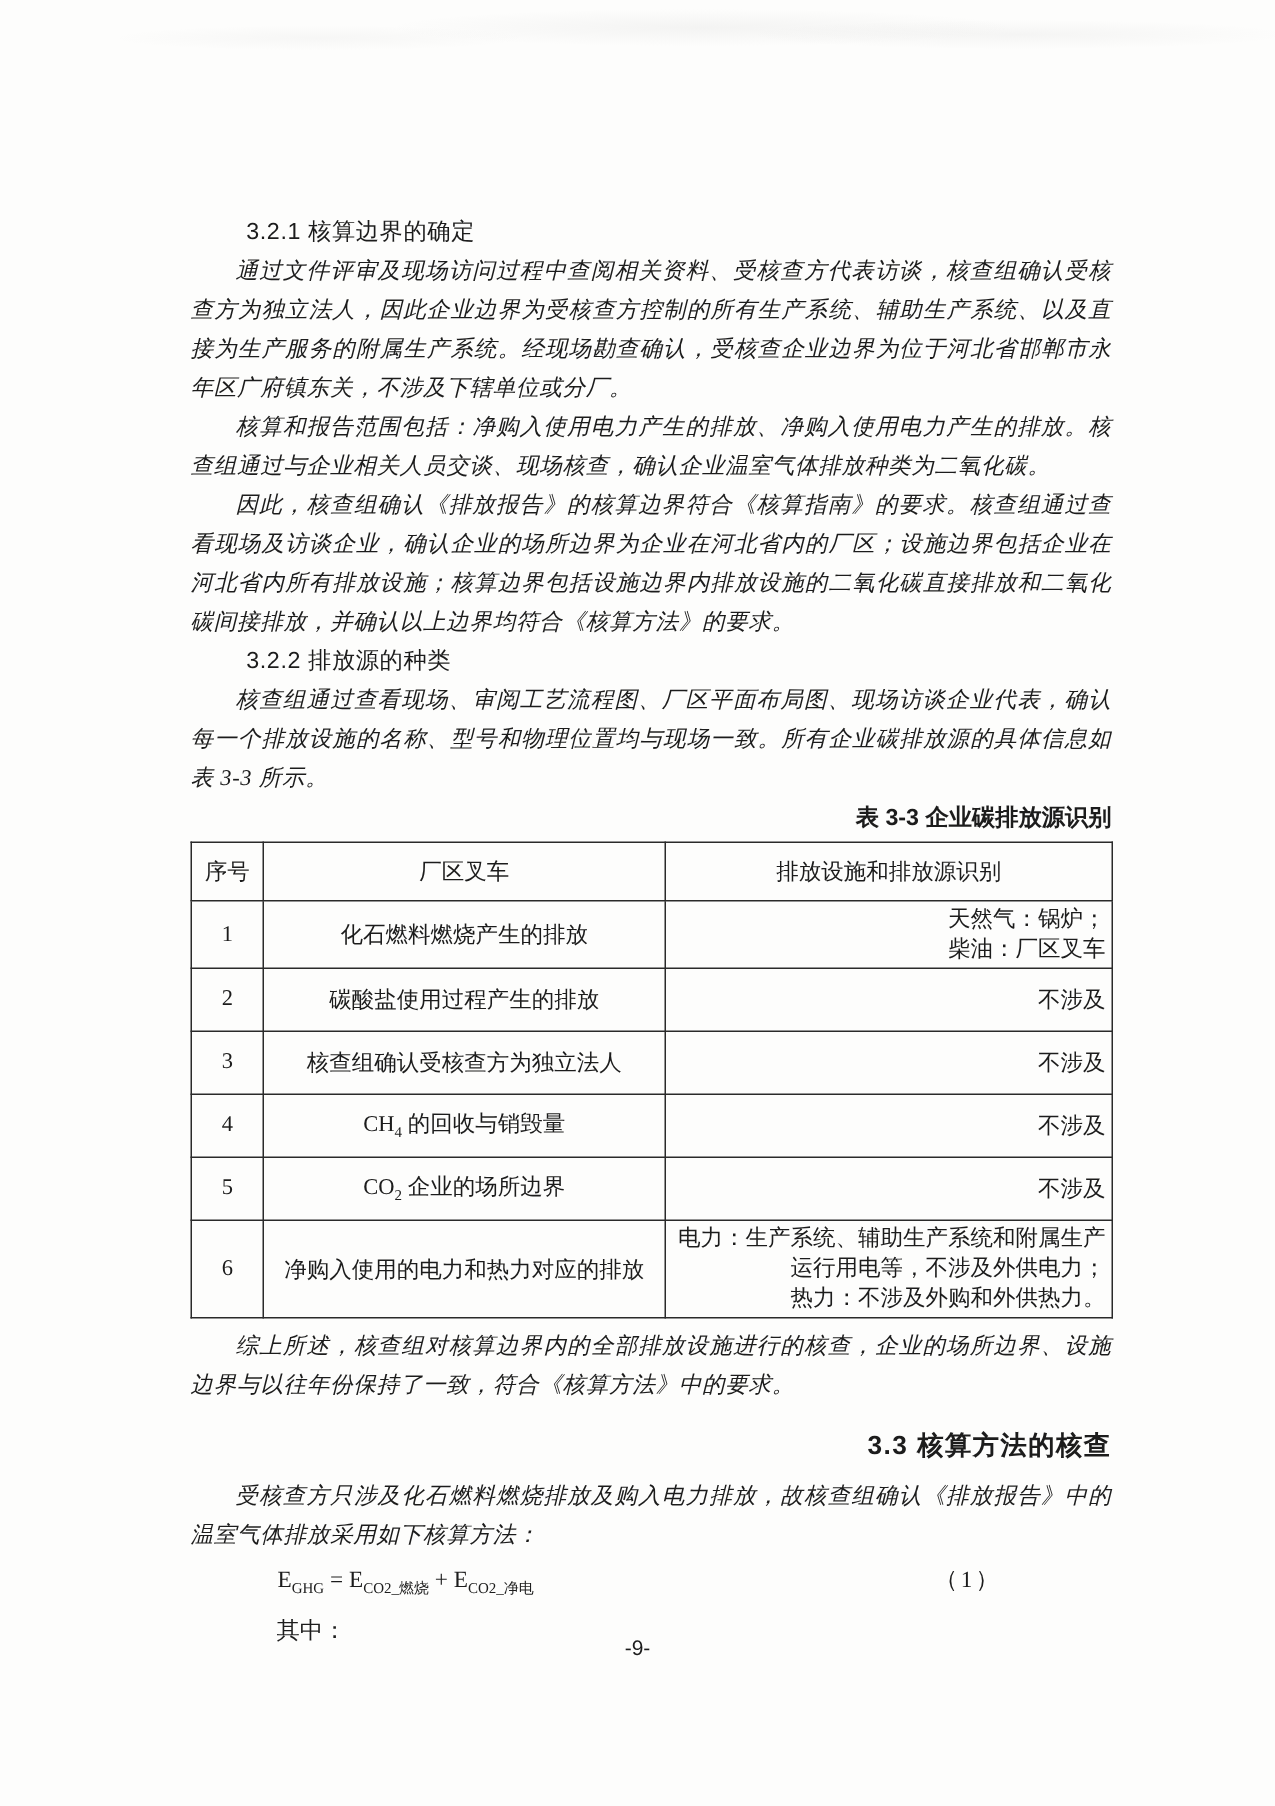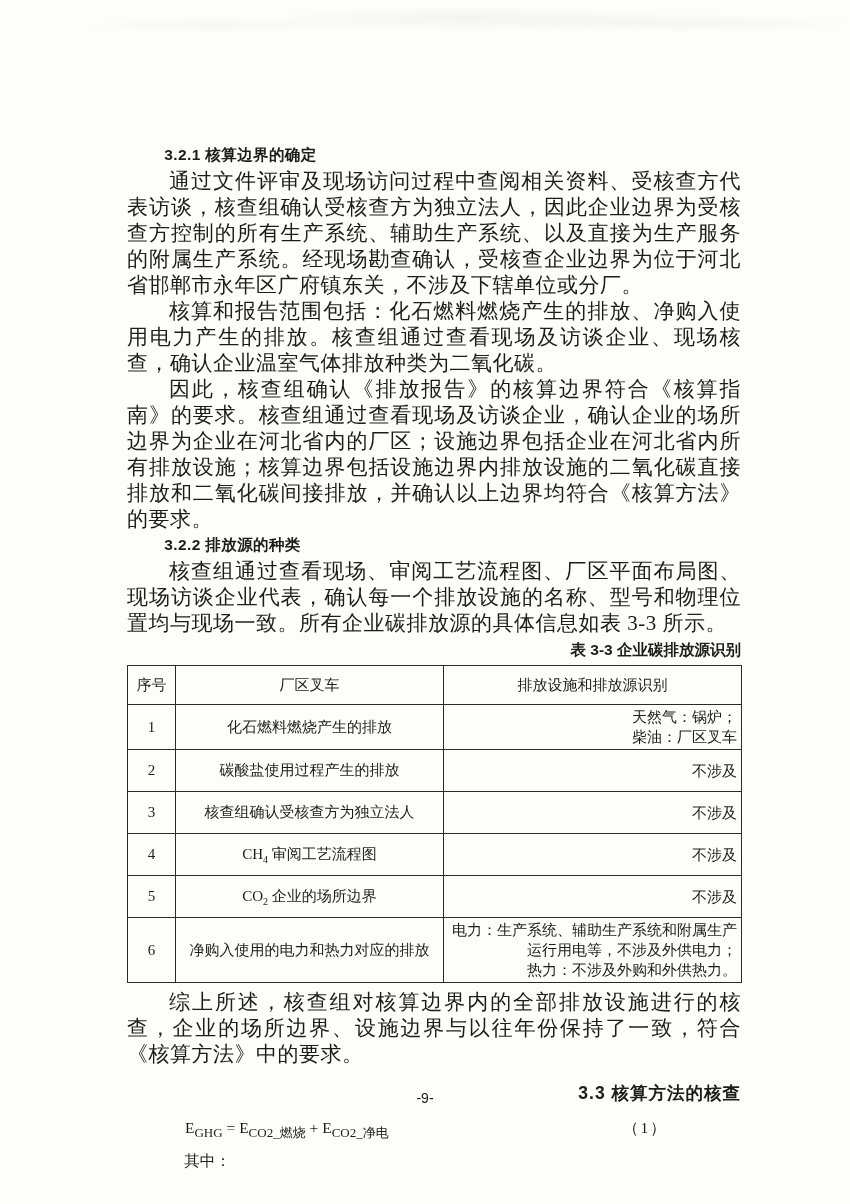--- a/index.html
+++ b/index.html
@@ -18,32 +18,33 @@
       radial-gradient(ellipse 300px 18px at 55% 40%, rgba(90,90,90,0.06), rgba(0,0,0,0) 70%),
       radial-gradient(ellipse 260px 14px at 80% 50%, rgba(90,90,90,0.05), rgba(0,0,0,0) 70%),
       radial-gradient(ellipse 200px 12px at 25% 55%, rgba(90,90,90,0.04), rgba(0,0,0,0) 70%);
   }
   .content {
     position: absolute;
     left: 127px; top: 142px;
     width: 614px;
   }
   .h-sub {
-    font-size: 15.5px; font-weight: bold;
+    font-size: 15.5px; font-weight: normal;
     line-height: 26px; margin: 0;
     text-indent: 2.4em;
     font-family: "Liberation Sans", "DejaVu Sans", sans-serif;
     letter-spacing: 0.4px;
   }
   .para {
-    font-size: 21px; line-height: 26px;
+    font-size: 15px; line-height: 26px;
     letter-spacing: 0.5px;
     text-align: justify;
     text-indent: 2em;
     margin: 0;
+    font-style: italic;
   }
   .tbl-caption {
     font-size: 15.5px; font-weight: bold;
     line-height: 26px; text-align: right;
     font-family: "Liberation Sans", "DejaVu Sans", sans-serif;
     margin: 1px 0 2px 0;
   }
   table.src-table {
     border-collapse: collapse;
     width: 614px;
@@ -73,21 +74,21 @@
     font-family: "Liberation Sans", "DejaVu Sans", sans-serif;
     letter-spacing: 1px;
     text-align: right;
   }
   .formula-row {
     position: relative;
     margin: 4px 0 0 58px;
     font-size: 15.5px; line-height: 26px;
     width: 556px;
   }
-  .formula-row sub { font-size: 13px; letter-spacing: 0; }
+  .formula-row sub { font-size: 10px; letter-spacing: 0; }
   .formula-num { position: absolute; left: 438px; top: 0; letter-spacing: 2px; }
   .where-line {
     margin: 2px 0 16px 0;
     font-size: 15.5px; line-height: 26px;
     text-indent: 3.7em;
   }
   .page-number {
     position: absolute;
     top: 1090px; left: 0; width: 850px;
     text-align: center;
@@ -97,21 +98,21 @@
 </style>
 </head>
 <body>
 
 <div class="scan-noise"></div>
 
 <div class="content">
 
   <p class="h-sub">3.2.1 核算边界的确定</p>
   <p class="para">通过文件评审及现场访问过程中查阅相关资料、受核查方代表访谈，核查组确认受核查方为独立法人，因此企业边界为受核查方控制的所有生产系统、辅助生产系统、以及直接为生产服务的附属生产系统。经现场勘查确认，受核查企业边界为位于河北省邯郸市永年区广府镇东关，不涉及下辖单位或分厂。</p>
-  <p class="para">核算和报告范围包括：化石燃料燃烧产生的排放、净购入使用电力产生的排放。核查组通过查看现场及访谈企业、现场核查，确认企业温室气体排放种类为二氧化碳。</p>
+  <p class="para">核算和报告范围包括：净购入使用电力产生的排放、净购入使用电力产生的排放。核查组通过与企业相关人员交谈、现场核查，确认企业温室气体排放种类为二氧化碳。</p>
   <p class="para">因此，核查组确认《排放报告》的核算边界符合《核算指南》的要求。核查组通过查看现场及访谈企业，确认企业的场所边界为企业在河北省内的厂区；设施边界包括企业在河北省内所有排放设施；核算边界包括设施边界内排放设施的二氧化碳直接排放和二氧化碳间接排放，并确认以上边界均符合《核算方法》的要求。</p>
 
   <p class="h-sub">3.2.2 排放源的种类</p>
   <p class="para">核查组通过查看现场、审阅工艺流程图、厂区平面布局图、现场访谈企业代表，确认每一个排放设施的名称、型号和物理位置均与现场一致。所有企业碳排放源的具体信息如表 3-3 所示。</p>
 
   <div class="tbl-caption">表 3-3 企业碳排放源识别</div>
 
   <table class="src-table">
     <colgroup>
       <col style="width:48px">
@@ -139,21 +140,21 @@
         <td class="col-type">碳酸盐使用过程产生的排放</td>
         <td class="col-detail">不涉及</td>
       </tr>
       <tr class="row-std">
         <td class="col-no">3</td>
         <td class="col-type">核查组确认受核查方为独立法人</td>
         <td class="col-detail">不涉及</td>
       </tr>
       <tr class="row-std">
         <td class="col-no">4</td>
-        <td class="col-type"><span>CH</span><sub class="cell-sub">4</sub><span> 审阅工艺流程图</span></td>
+        <td class="col-type"><span>CH</span><sub class="cell-sub">4</sub><span> 的回收与销毁量</span></td>
         <td class="col-detail">不涉及</td>
       </tr>
       <tr class="row-std">
         <td class="col-no">5</td>
         <td class="col-type"><span>CO</span><sub class="cell-sub">2</sub><span> 企业的场所边界</span></td>
         <td class="col-detail">不涉及</td>
       </tr>
       <tr class="row-tall">
         <td class="col-no">6</td>
         <td class="col-type">净购入使用的电力和热力对应的排放</td>
@@ -161,20 +162,21 @@
           <div>电力：生产系统、辅助生产系统和附属生产运行用电等，不涉及外供电力；</div>
           <div>热力：不涉及外购和外供热力。</div>
         </td>
       </tr>
     </tbody>
   </table>
 
   <p class="para after-table">综上所述，核查组对核算边界内的全部排放设施进行的核查，企业的场所边界、设施边界与以往年份保持了一致，符合《核算方法》中的要求。</p>
 
   <p class="h-main">3.3 核算方法的核查</p>
+  <p class="para">受核查方只涉及化石燃料燃烧排放及购入电力排放，故核查组确认《排放报告》中的温室气体排放采用如下核算方法：</p>
 
   <div class="formula-row">
     <span>E</span><sub>GHG</sub><span> = E</span><sub>CO2_燃烧</sub><span> + E</span><sub>CO2_净电</sub>
     <span class="formula-num">（1）</span>
   </div>
 
   <p class="where-line">其中：</p>
 
 </div>
 

